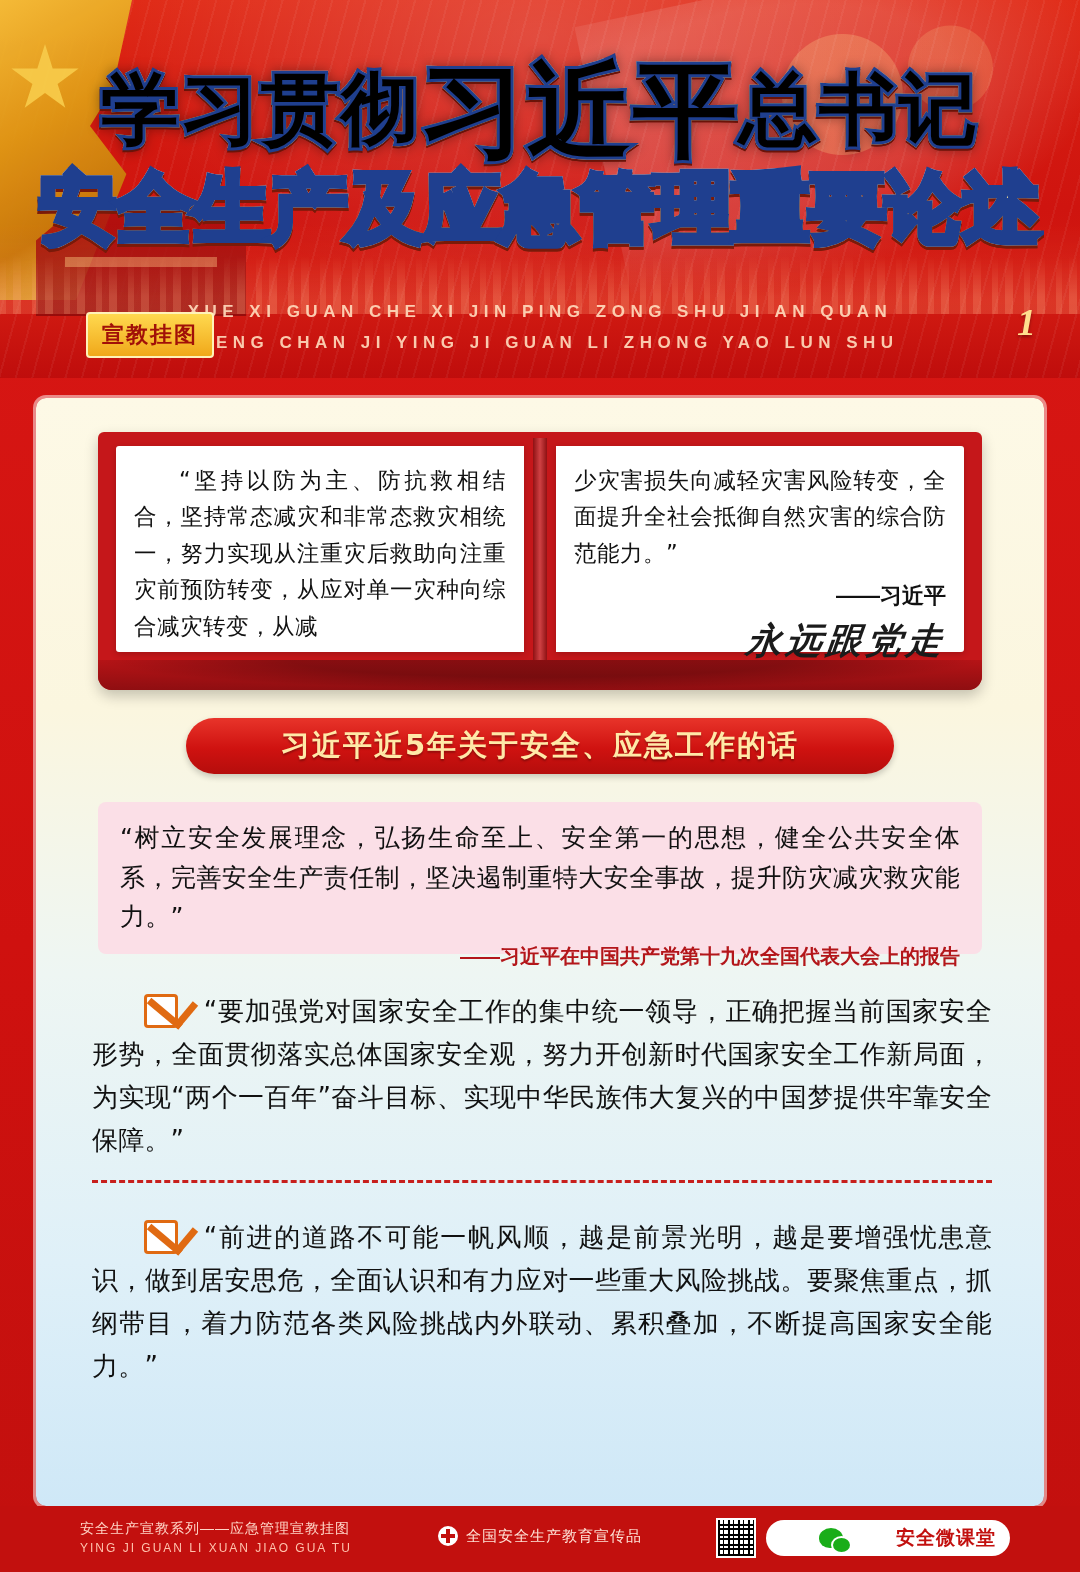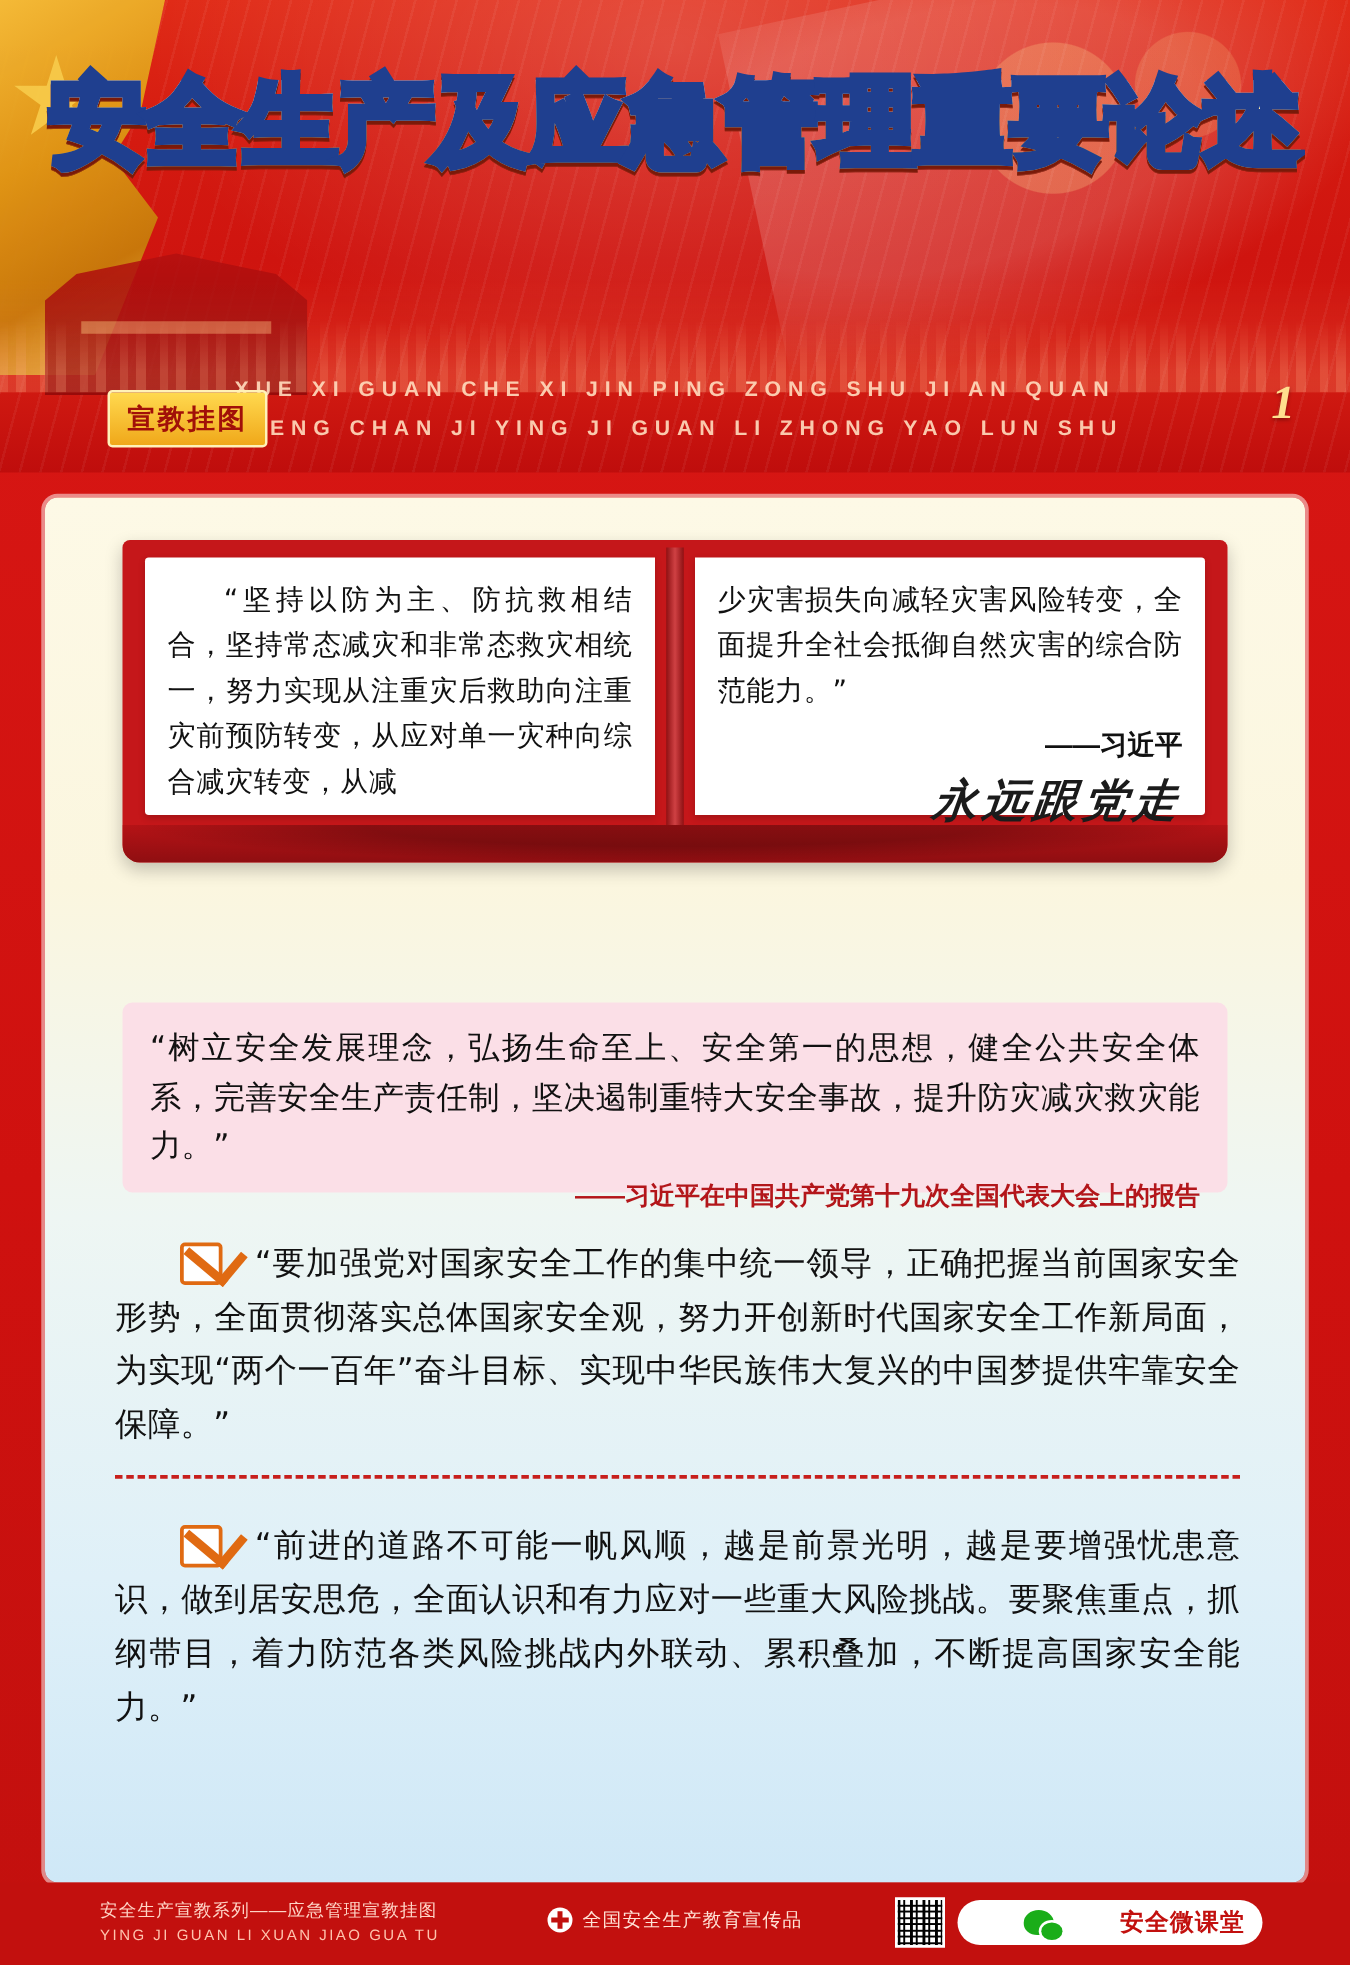--- a/index.html
+++ b/index.html
@@ -100,21 +100,21 @@
     paint-order: stroke fill;
     -webkit-text-stroke: 6px #1f3f8f;
   }
   .t-big {
     font-size: 104px;
     vertical-align: -10px;
   }
   .title2 {
     margin-top: 6px;
     font-size: 76px; line-height: 1.05; font-weight: 900; letter-spacing: 1px;
-    font-family: Liberation Mono, monospace;
+    font-family: Liberation Sans, sans-serif;
     color:#fff8d0;
     -webkit-text-stroke: 7px #1f3f8f;
     paint-order: stroke fill;
     background: linear-gradient(180deg,#ffffff 0%, #ffe06a 55%, #f2a513 80%, #fff0b0 100%);
     -webkit-background-clip: text; background-clip: text; -webkit-text-fill-color: transparent;
     filter: drop-shadow(0 3px 0 #7a1a09);
     display:inline-block;
   }
   .pinyin {
     position:absolute; left:0; top:296px; width:1080px; text-align:center;
@@ -308,20 +308,23 @@
 
   <div class="header">
     <div class="ribbon"></div>
     <div class="emblem">
       <div class="emblem-star"></div>
     </div>
     <div class="temple"></div>
     <div class="skyline"></div>
 
     <div class="title-wrap">
+      <div class="title1">
+        <span class="t-seg t-gold">学习贯彻</span><span class="t-seg t-gold t-big">习近平</span><span class="t-seg t-gold">总书记</span>
+      </div>
       <div>
         <div class="title2">安全生产及应急管理重要论述</div>
       </div>
     </div>
 
     <div class="pinyin">
       <div>XUE XI GUAN CHE XI JIN PING ZONG SHU JI AN QUAN</div>
       <div>SHENG CHAN JI YING JI GUAN LI ZHONG YAO LUN SHU</div>
     </div>
 
@@ -336,20 +339,23 @@
       <div class="page page-left">
         <p class="indent">“坚持以防为主、防抗救相结合，坚持常态减灾和非常态救灾相统一，努力实现从注重灾后救助向注重灾前预防转变，从应对单一灾种向综合减灾转变，从减</p>
       </div>
       <div class="page page-right">
         <p>少灾害损失向减轻灾害风险转变，全面提升全社会抵御自然灾害的综合防范能力。”</p>
         <div class="attrib">——习近平</div>
         <div class="sign">永远跟党走</div>
       </div>
     </div>
 
+    <div class="pill">
+      <span>习近平近5年关于安全、应急工作的话</span>
+    </div>
 
     <div class="pinkbox">
       <p>“树立安全发展理念，弘扬生命至上、安全第一的思想，健全公共安全体系，完善安全生产责任制，坚决遏制重特大安全事故，提升防灾减灾救灾能力。”</p>
       <div class="src">——习近平在中国共产党第十九次全国代表大会上的报告</div>
     </div>
 
     <div class="checkitem ci1">
       <span class="check"></span>
       <p class="first">“要加强党对国家安全工作的集中统一领导，正确把握当前国家安全形势，全面贯彻落实总体国家安全观，努力开创新时代国家安全工作新局面，为实现“两个一百年”奋斗目标、实现中华民族伟大复兴的中国梦提供牢靠安全保障。”</p>
     </div>

